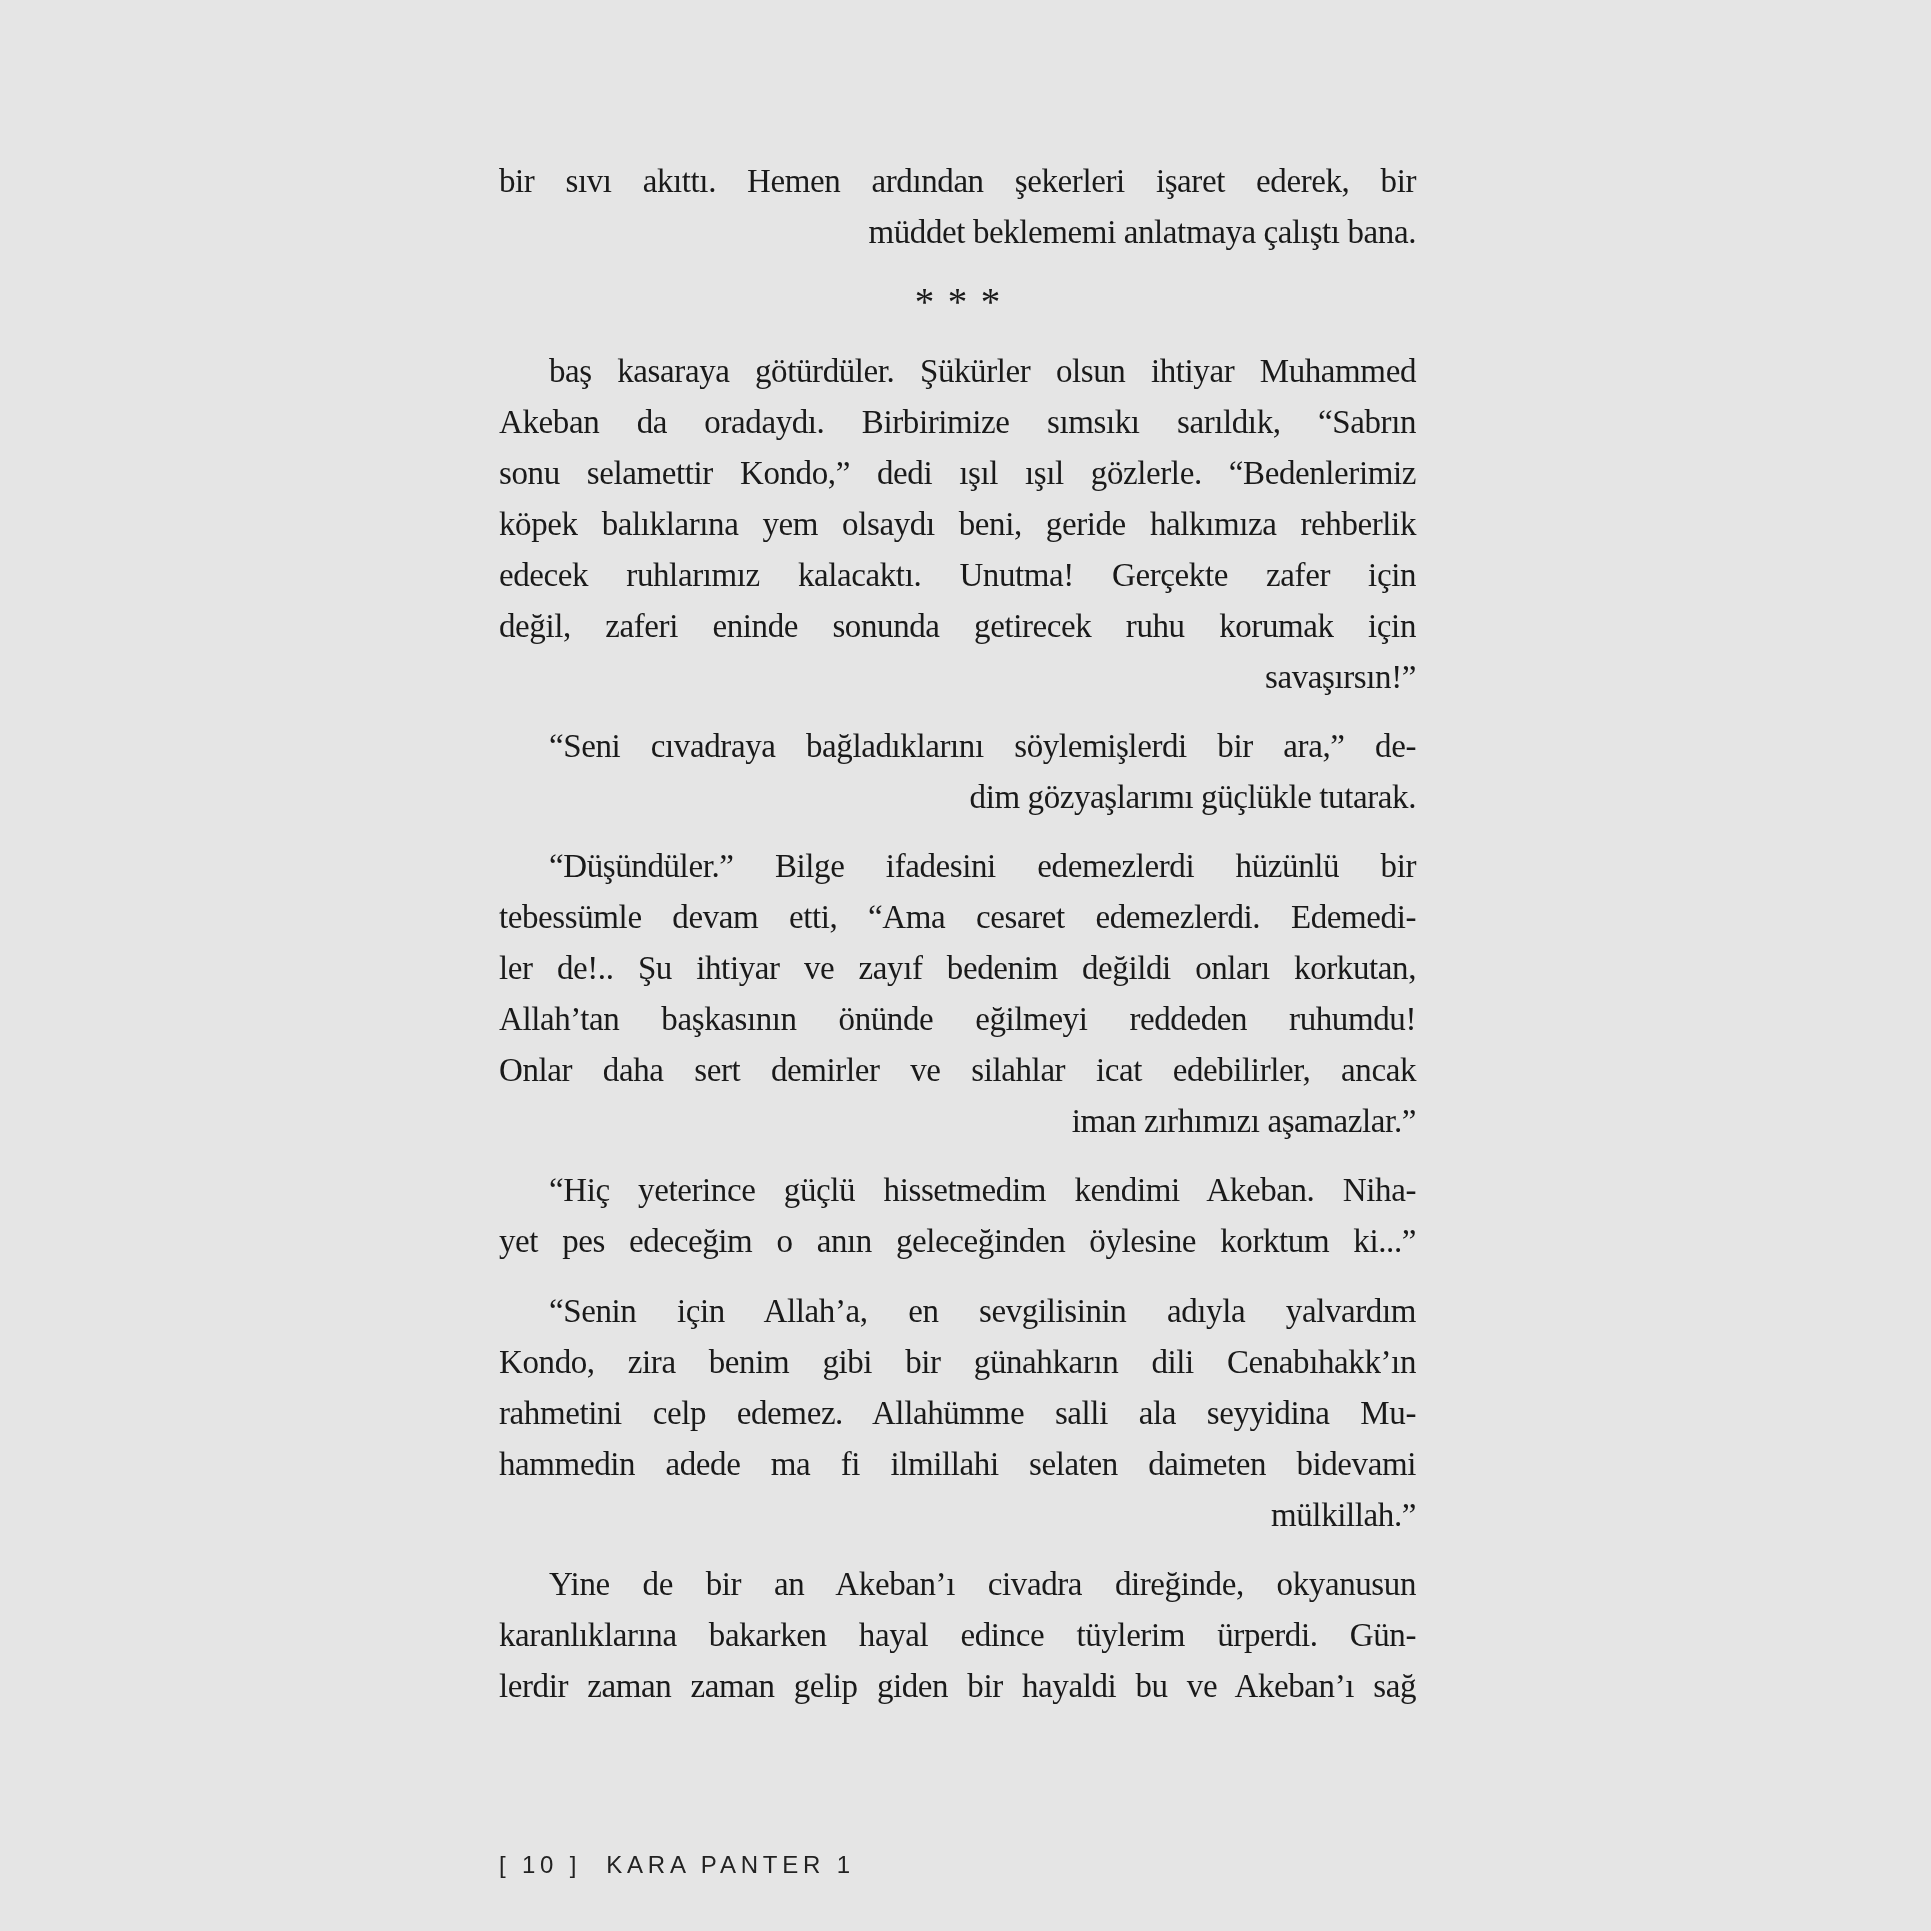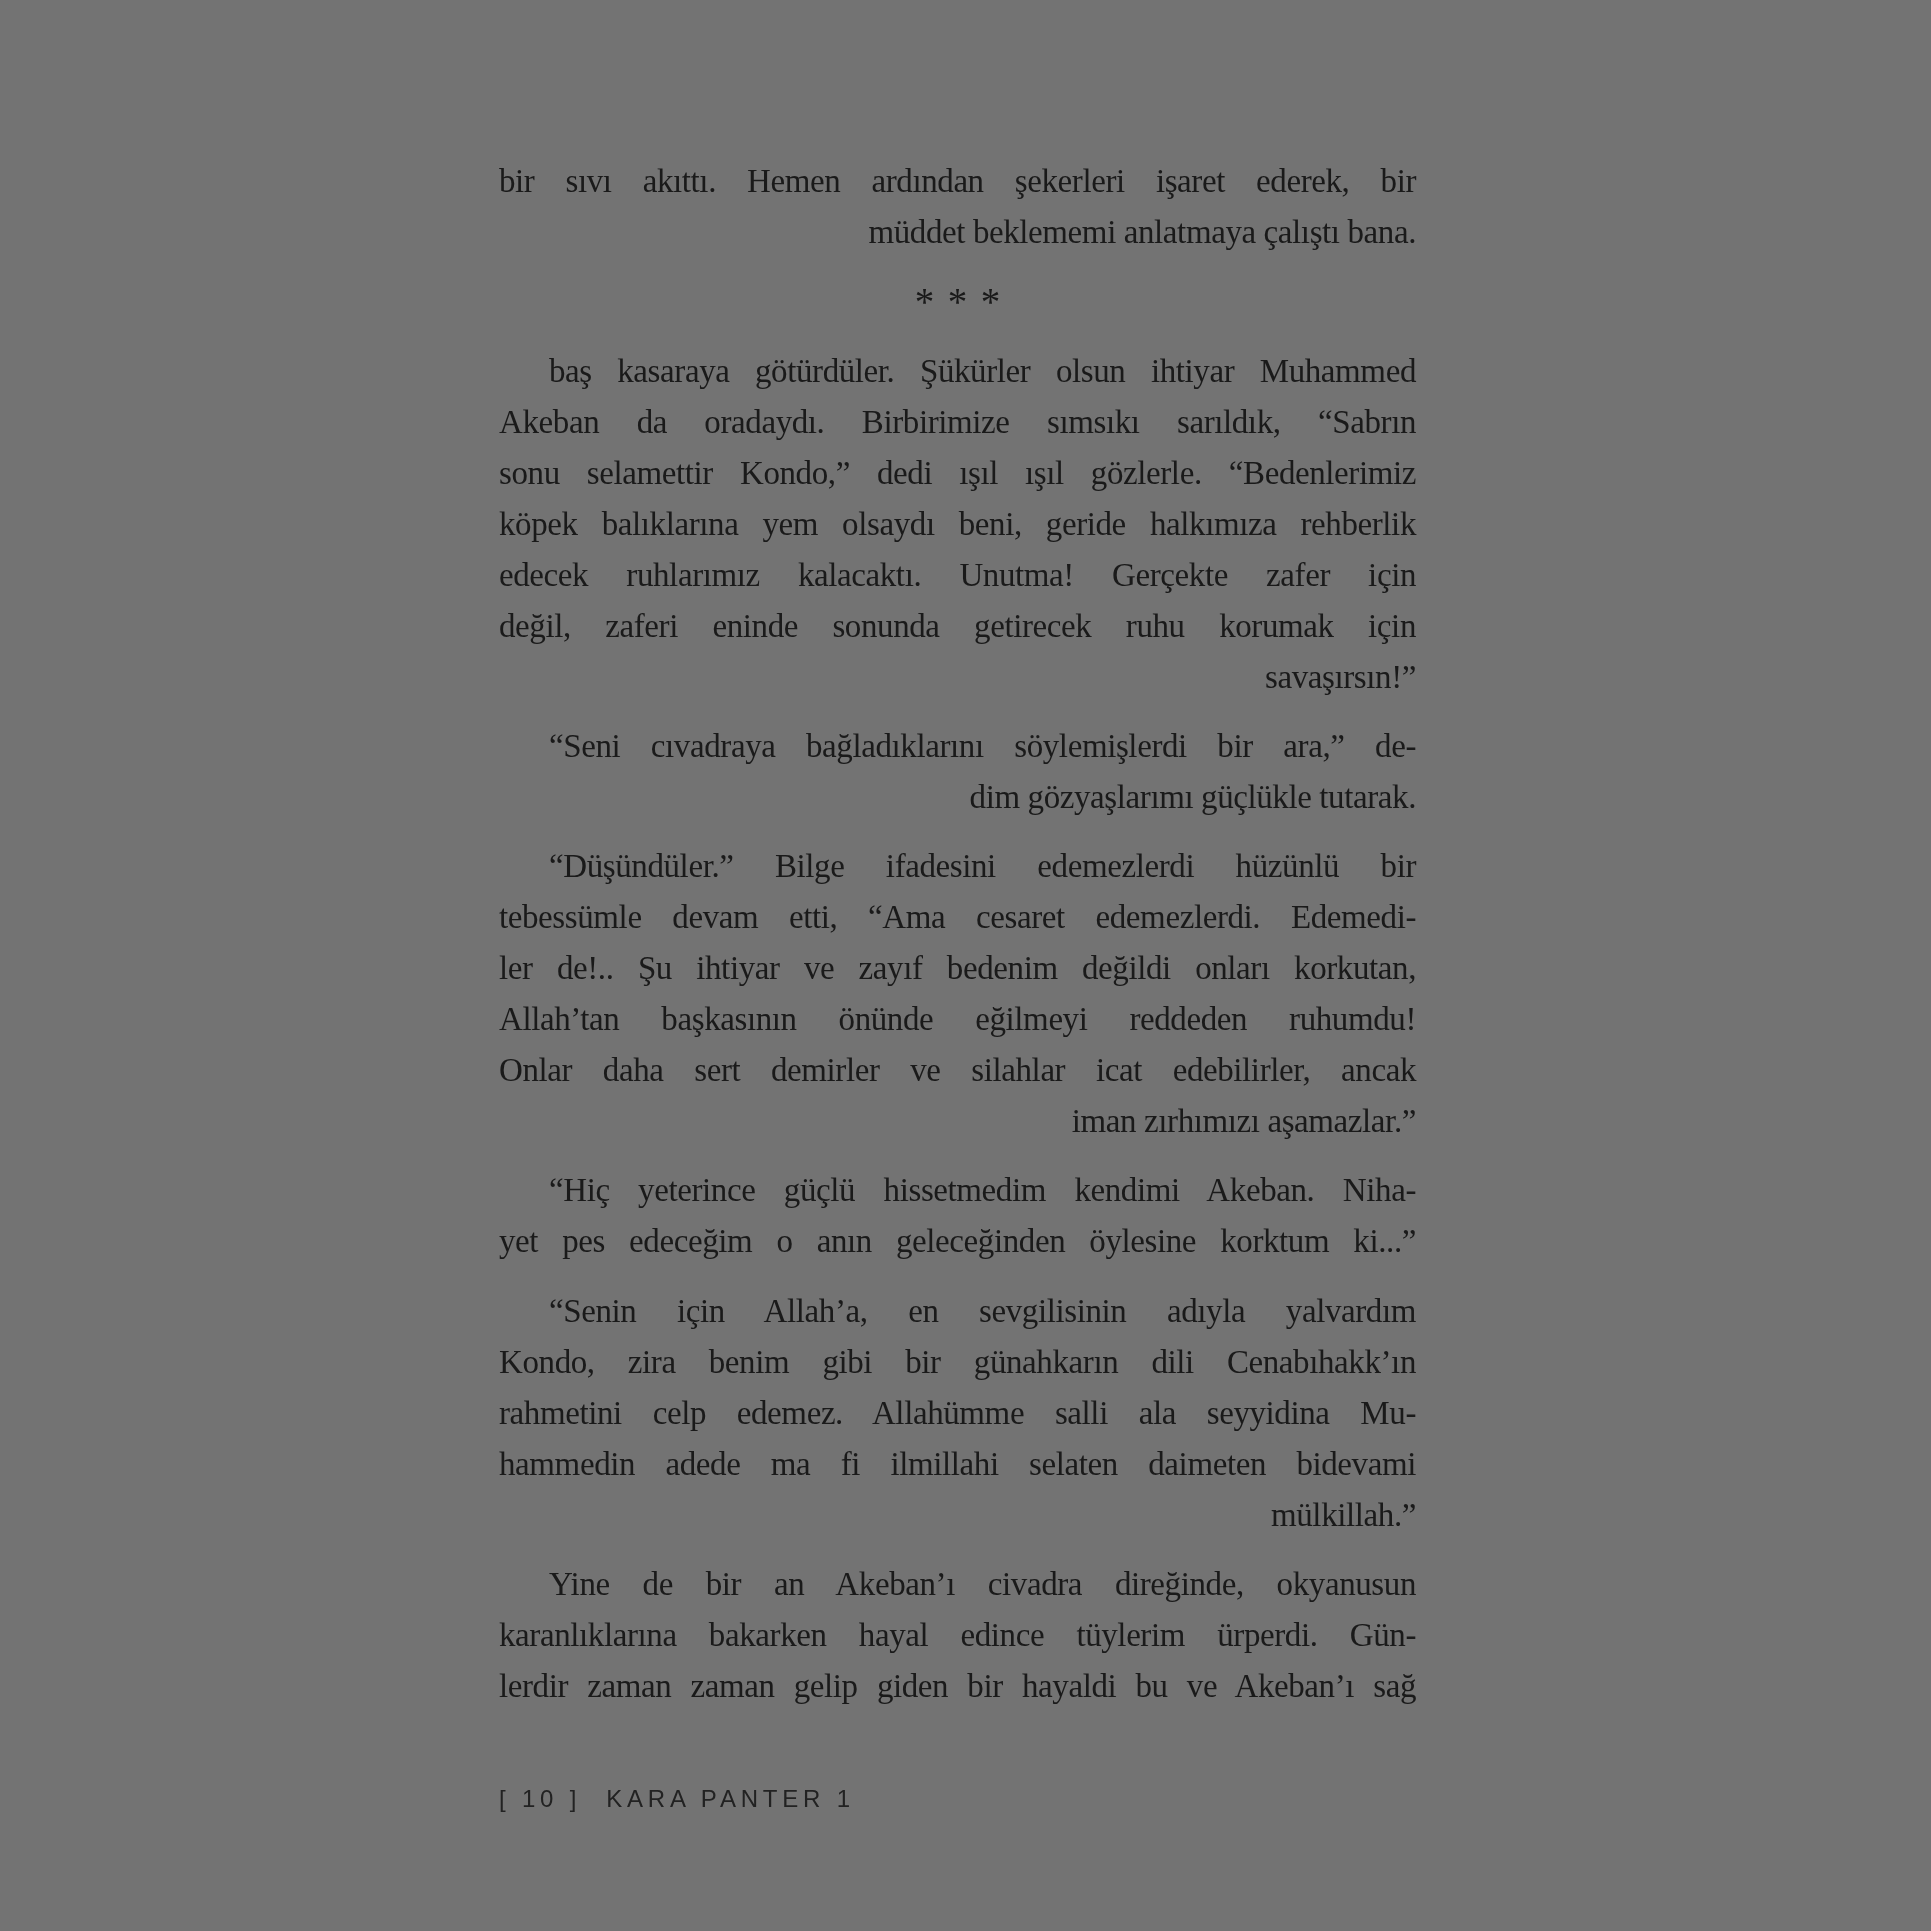--- a/index.html
+++ b/index.html
@@ -4,21 +4,21 @@
 <style>
   html, body {
     margin: 0;
     padding: 0;
     background: #ffffff;
   }
   .page {
     position: relative;
     width: 1931px;
     height: 1931px;
-    background: #737373;
+    background: #e5e5e5;
     font-family: "Liberation Serif", serif;
     color: #1a1a1a;
     overflow: hidden;
   }
   .text-block {
     position: absolute;
     left: 499px;
     top: 156px;
     width: 917px;
   }
@@ -48,21 +48,21 @@
     text-align: center;
     font-size: 39px;
     line-height: 51px;
     letter-spacing: 13.5px;
     text-indent: 13.5px;
     color: #1a1a1a;
   }
   .footer {
     position: absolute;
     left: 499px;
-    top: 1785px;
+    top: 1851px;
     display: flex;
     align-items: baseline;
     gap: 25px;
     font-family: "Liberation Sans", sans-serif;
     font-size: 24px;
     letter-spacing: 4.8px;
     color: #222222;
     white-space: nowrap;
   }
 </style>

